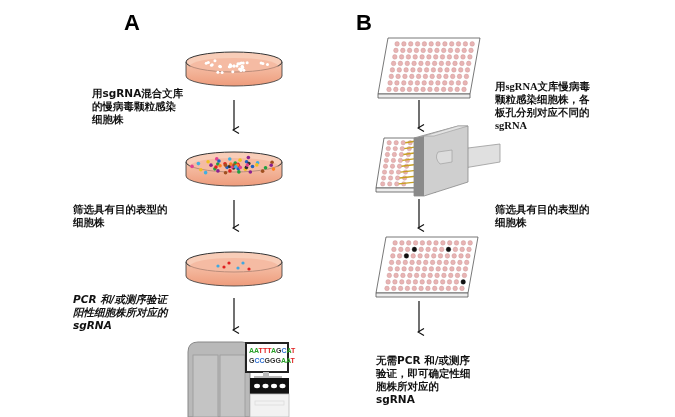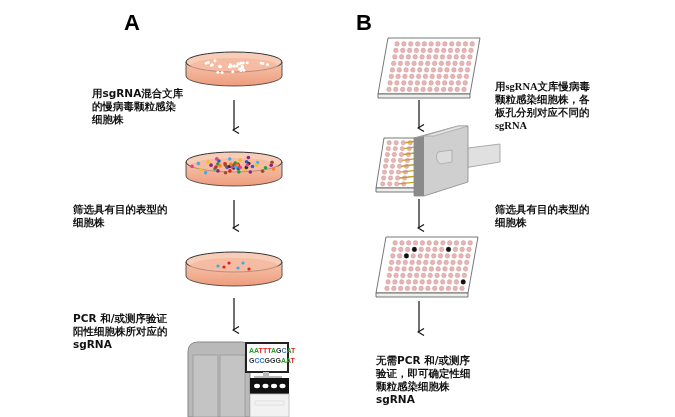--- a/index.html
+++ b/index.html
@@ -12,33 +12,33 @@
 <body>
 
 <div class="panel-label" style="left:124px;top:10px;">A</div>
 <div class="panel-label" style="left:356px;top:10px;">B</div>
 
 <div class="step-text" style="left:83px;top:87px;margin-left:9px;">用sgRNA混合文库
 的慢病毒颗粒感染
 细胞株</div>
 <div class="step-text" style="left:73px;top:203px;">筛选具有目的表型的
 细胞株</div>
-<div class="step-text" style="left:73px;top:312px;">PCR 和/或测序验证
+<div class="step-text" style="left:73px;top:293px;font-style:italic;">PCR 和/或测序验证
 阳性细胞株所对应的
 sgRNA</div>
 
 <div class="step-text" style="left:495px;top:80px;font-family:Liberation Serif, serif;">用sgRNA文库慢病毒
 颗粒感染细胞株，各
 板孔分别对应不同的
 sgRNA</div>
 <div class="step-text" style="left:495px;top:203px;">筛选具有目的表型的
 细胞株</div>
 <div class="step-text" style="left:376px;top:354px;">无需PCR 和/或测序
 验证，即可确定性细
-颗粒感染细胞株
+胞株所对应的
 sgRNA</div>
 
 <svg class="scene" width="675" height="417" viewBox="0 0 675 417">
   <defs>
     <marker id="arrowhead" markerWidth="8" markerHeight="8" refX="4" refY="6" orient="auto" markerUnits="userSpaceOnUse">
       <path d="M0.5,1 L4,7 L7.5,1" fill="none" stroke="#111" stroke-width="1.2"></path>
     </marker>
     <linearGradient id="dishGrad" x1="0" y1="0" x2="0" y2="1">
       <stop offset="0" stop-color="#f6c4ac"></stop>
       <stop offset="1" stop-color="#ee9c7c"></stop>

